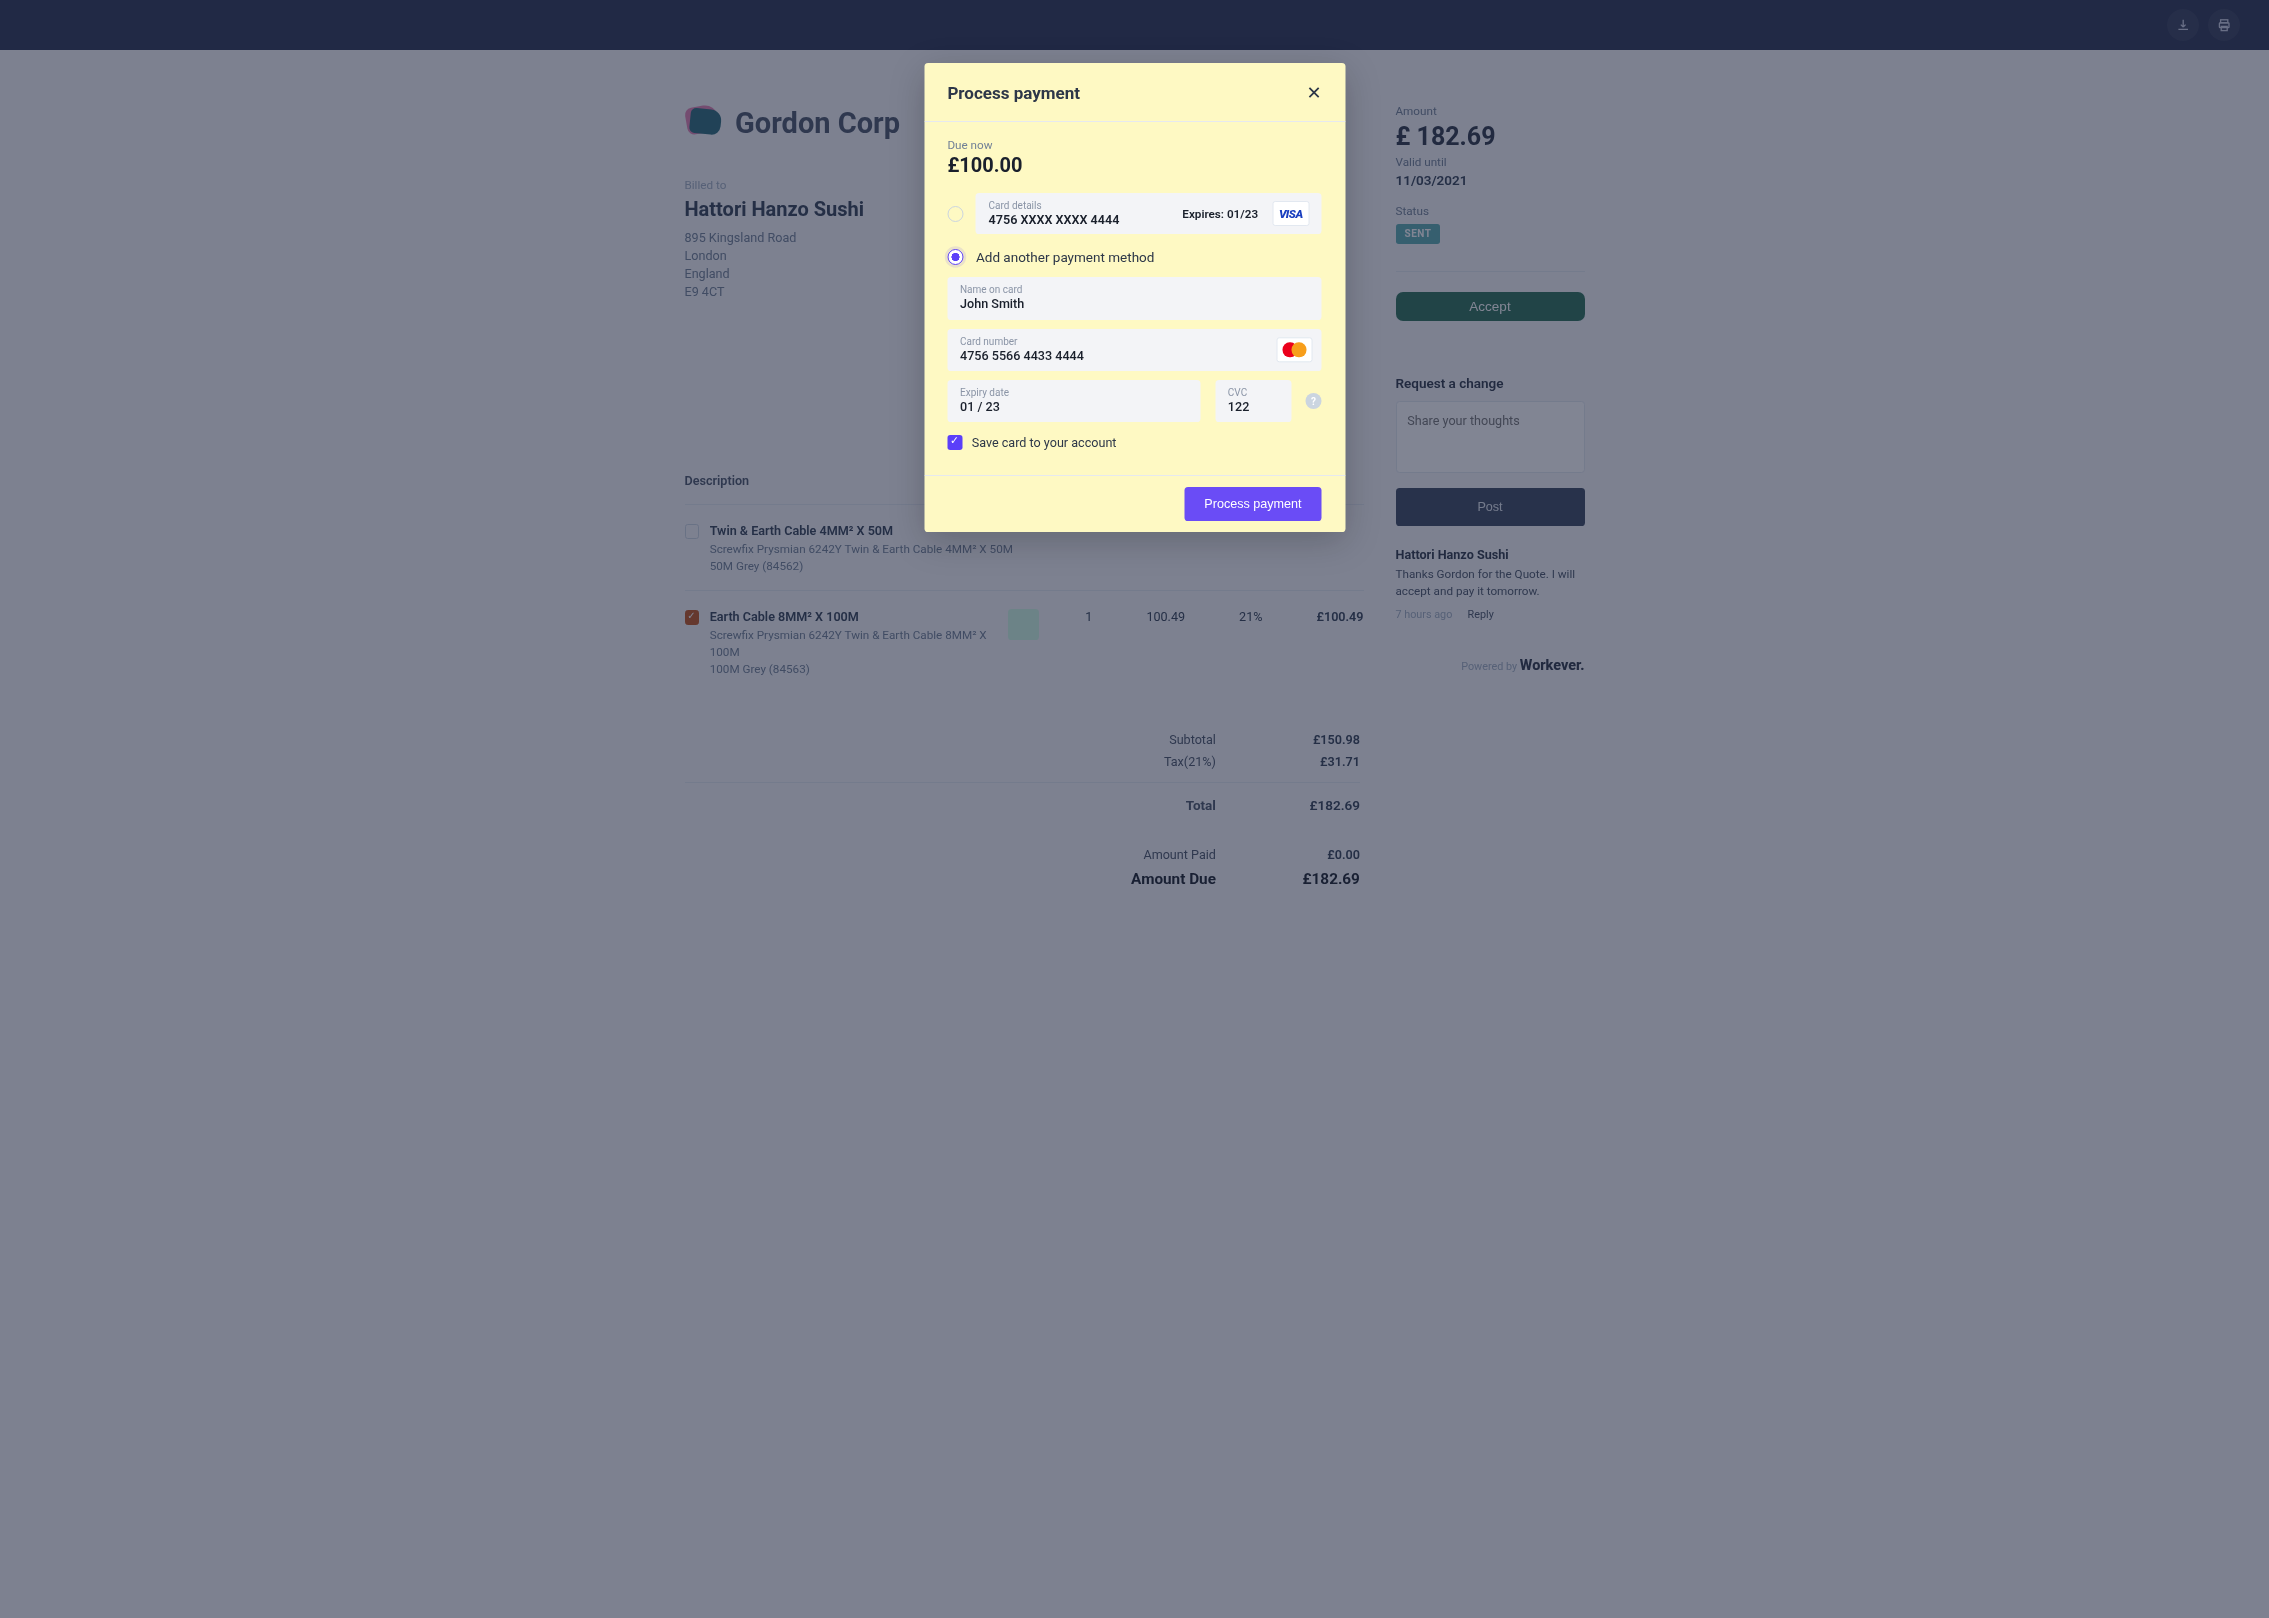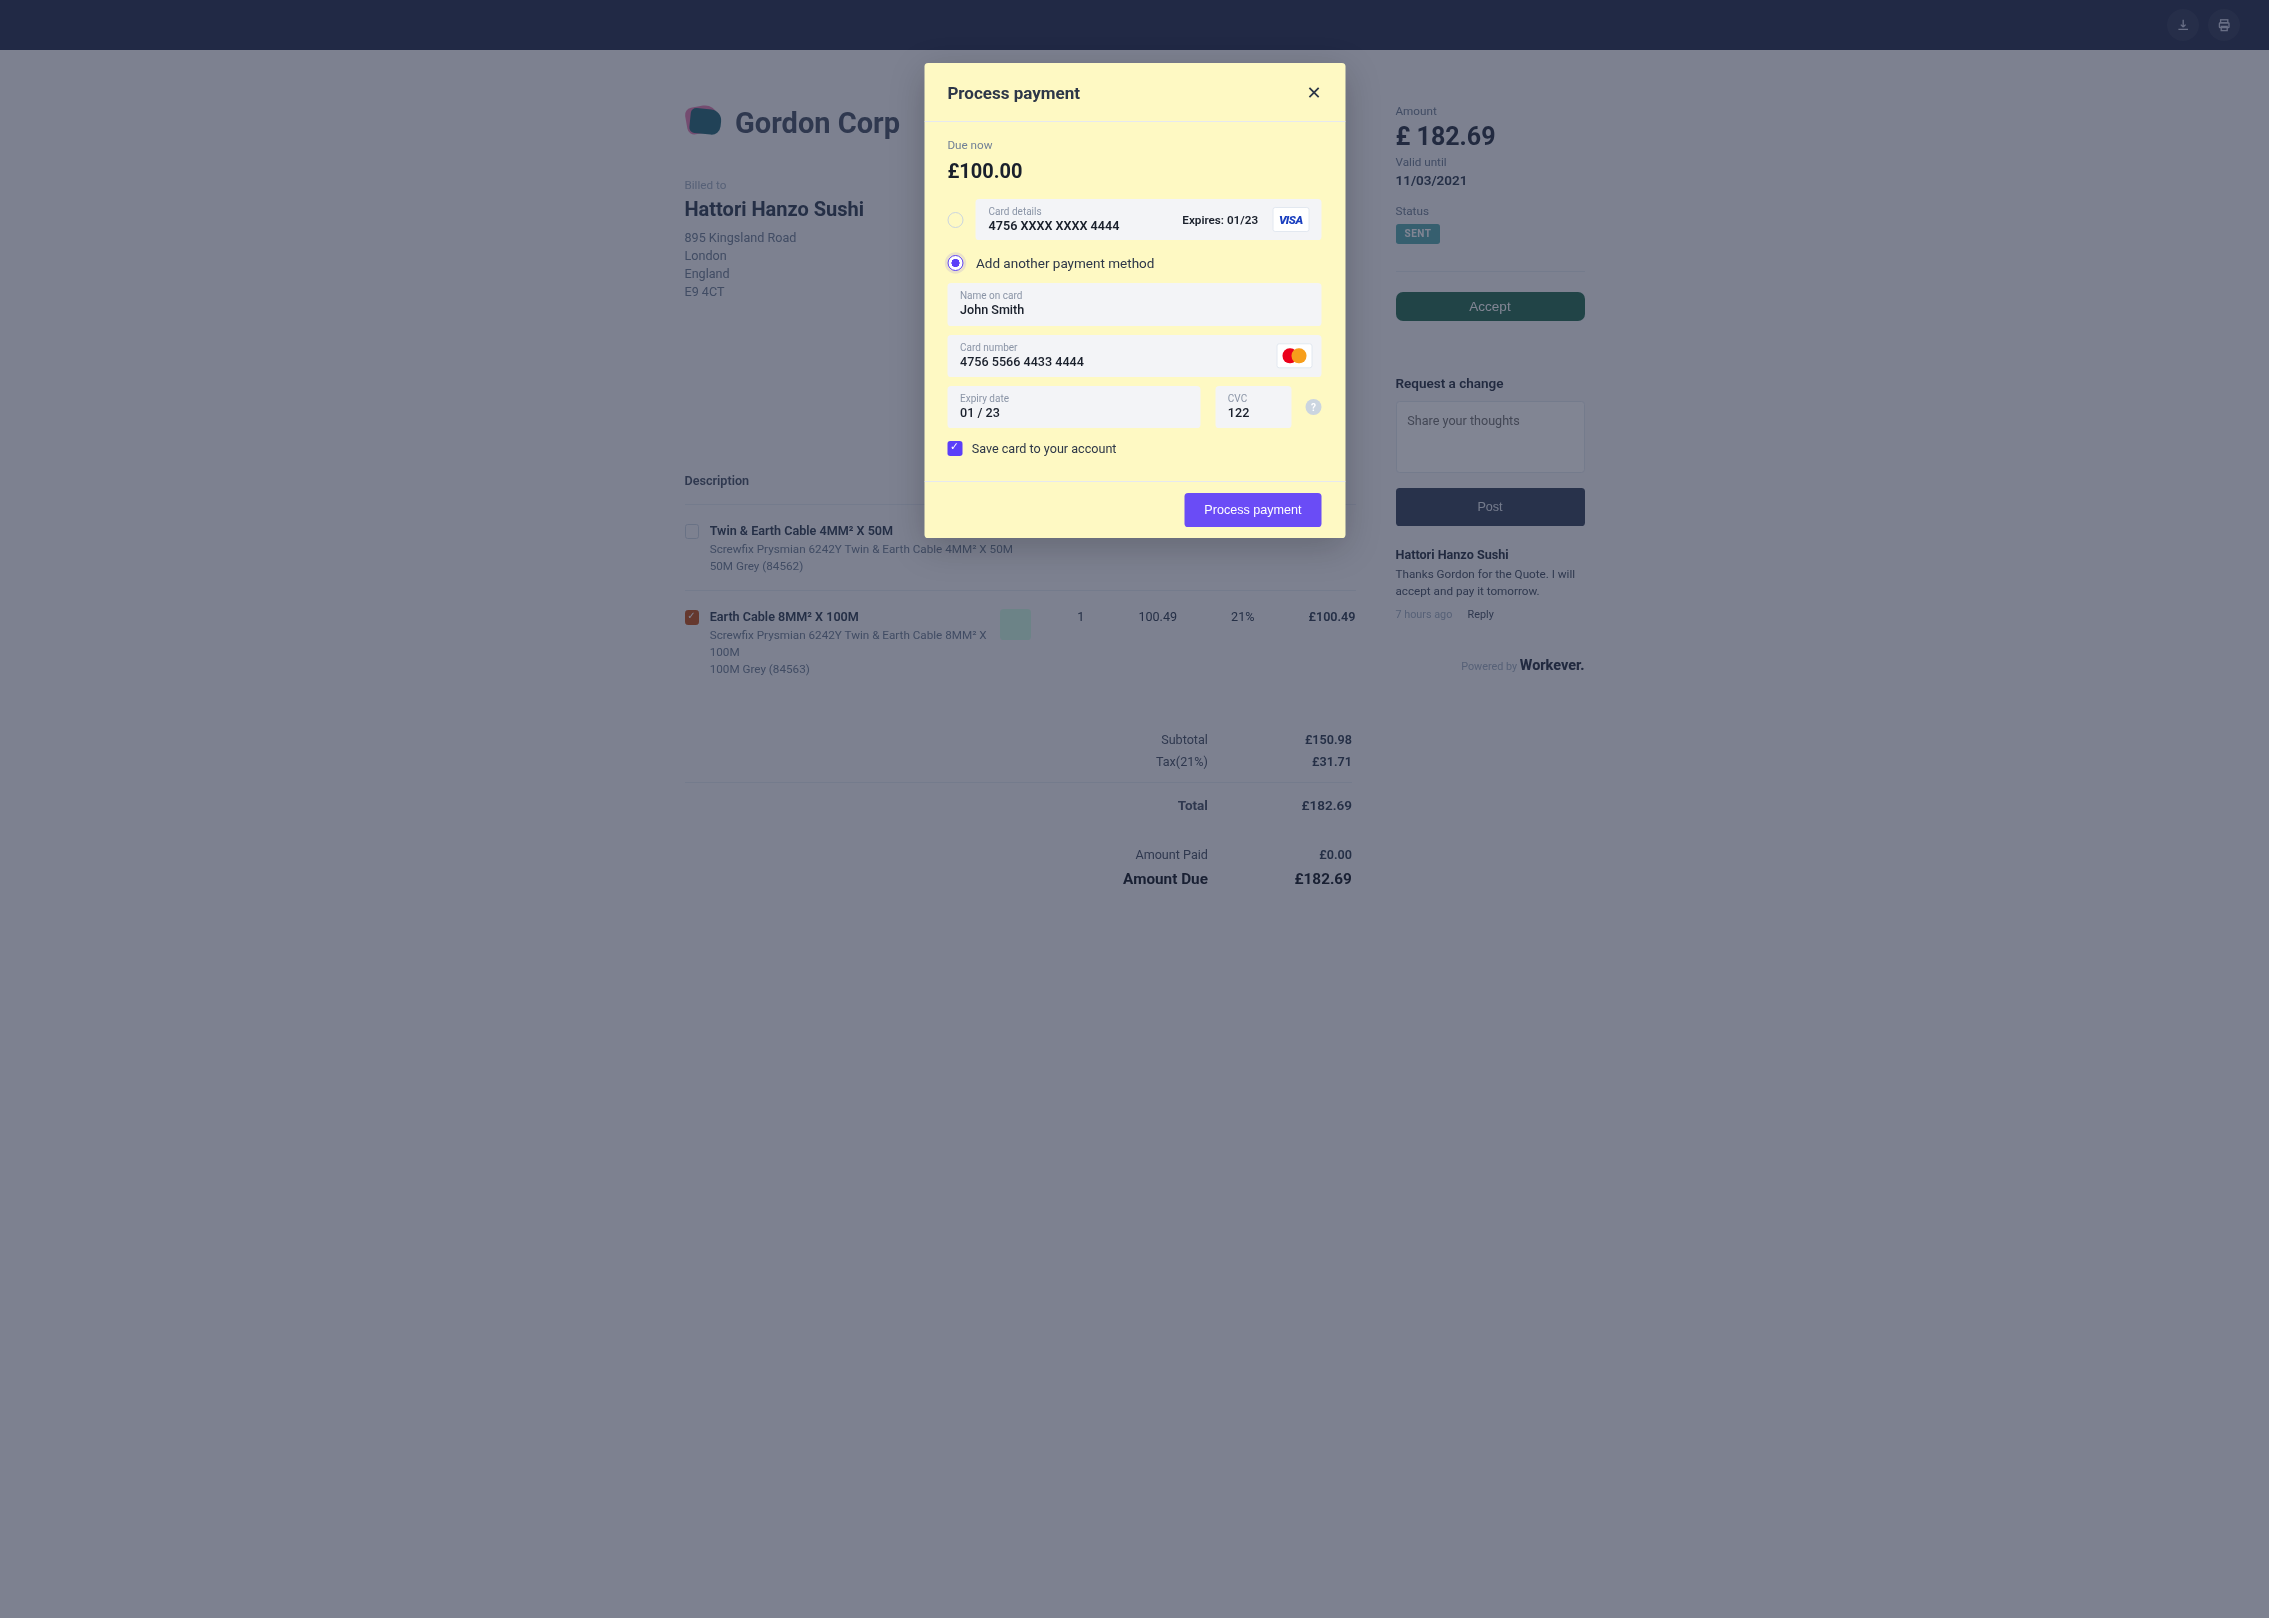--- a/index.html
+++ b/index.html
@@ -30,21 +30,21 @@
   }
 
   .page-wrap {
     width: 100%;
     padding: 54px 0 72px;
     display: flex;
     justify-content: center;
   }
   .page {
     display: flex;
-    gap: 40px;
+    gap: 32px;
     width: 900px;
   }
   .invoice-col { flex: 1; }
   .side-col { width: 189px; }
 
   .logo-row { display:flex; align-items:center; gap:12.6px; margin-bottom: 36px; }
   .logo-icon { width:38px; height:38px; position:relative; }
   .logo-icon .shape1 { position:absolute; width:32px; height:27px; background:#d63384; border-radius:7.2px 12.6px 10.8px 7.2px; transform: rotate(-10deg); top:1.8px; left:1.8px; opacity:.6;}
   .logo-icon .shape2 { position:absolute; width:31px; height:25px; background:#2a6b7a; border-radius:5.4px 10.8px 9px 5.4px; transform: rotate(6deg); top:5.4px; left:5.4px;}
   .logo-text { font-size: 29px; font-weight: 700; color:#4a5568; }
@@ -108,21 +108,21 @@
   }
   .modal-head {
     padding: 20px 23.4px 18px;
     display:flex; align-items:center; justify-content:space-between;
     border-bottom: 0.9px solid #e6e9ef;
   }
   .modal-title { font-size:17px; font-weight:700; color:#2d3748;}
   .modal-close { font-size:18px; color:#2d3748; cursor:pointer; background:none; border:none; line-height:1;}
   .modal-body { padding: 16px 23.4px 21.6px; }
 
-  .due-label { font-size:11.7px; color:#718096; margin-bottom:7px;}
+  .due-label { font-size:11.7px; color:#718096; margin-bottom:1px;}
   .due-amount { font-size:20px; font-weight:700; color:#1a202c; margin-bottom:16px;}
 
   .pm-row { display:flex; align-items:center; gap:12.6px; margin-bottom:14.4px;}
   .radio { width:16px; height:16px; border:1.8px solid #cbd5e0; border-radius:50%; flex-shrink:0; cursor:pointer;}
   .radio.selected { border-color:#5b3ff9; background: radial-gradient(circle, #5b3ff9 0 40%, #fff 42% 100%); box-shadow: 0 0 0 2.7px rgba(91,63,249,0.12);}
   .card-box {
     flex:1; background:#f3f4f7; border-radius:3.6px; padding:7.2px 12.6px;
     display:flex; align-items:center; gap:14.4px;
   }
   .card-box .cd { flex:1;}

